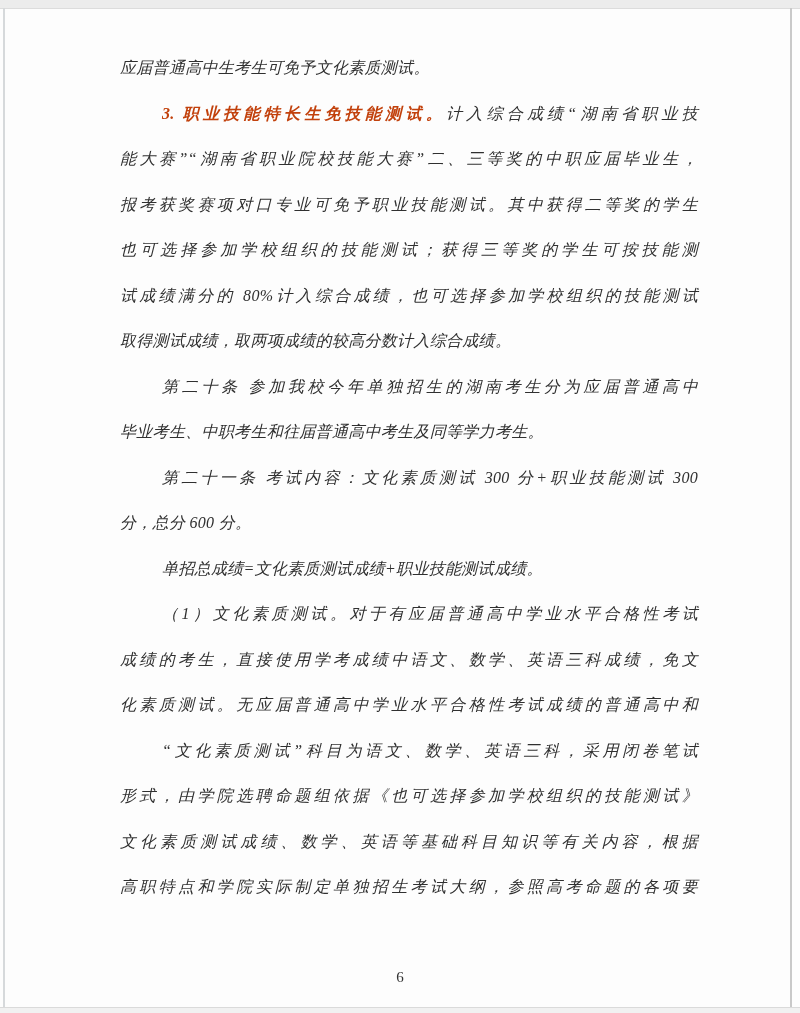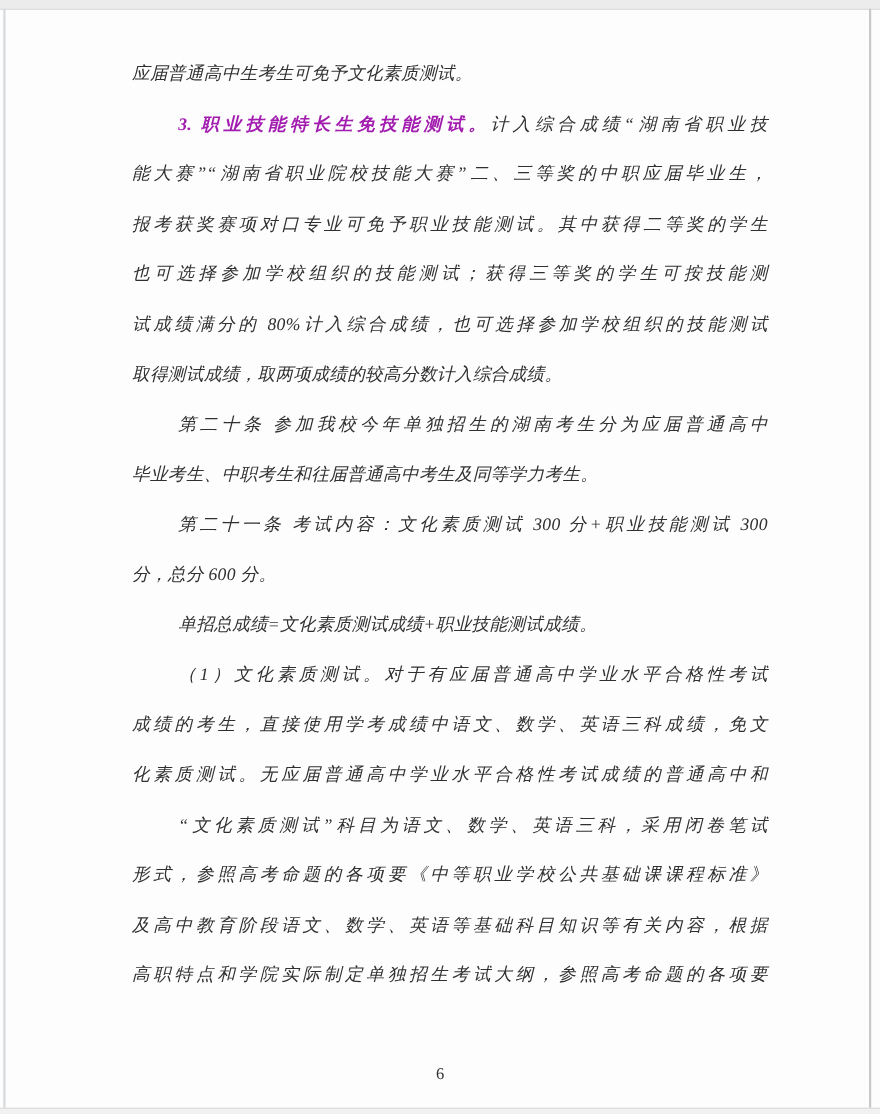--- a/index.html
+++ b/index.html
@@ -40,21 +40,21 @@
     height: 45.5px;
     white-space: nowrap;
     letter-spacing: 0.3px;
     text-align: justify;
     text-justify: inter-character;
     font-style: italic;
   }
   .line.full { text-align-last: justify; white-space: normal; }
   .line.last { text-align-last: left; }
   .line.indent { padding-left: 42px; }
-  .b { font-weight: 700; color: #a21caf; }
+  .b { font-weight: 700; color: #c2410c; }
   .pageno {
     position: absolute;
     left: 0; right: 0;
     top: 969px;
     text-align: center;
     font-size: 15px;
     color: #333333;
     letter-spacing: 0;
   }
 </style>
@@ -77,19 +77,19 @@
     <div class="line last">取得测试成绩，取两项成绩的较高分数计入综合成绩。</div>
     <div class="line indent full">第二十条 参加我校今年单独招生的湖南考生分为应届普通高中</div>
     <div class="line last">毕业考生、中职考生和往届普通高中考生及同等学力考生。</div>
     <div class="line indent full">第二十一条 考试内容：文化素质测试 300 分+职业技能测试 300</div>
     <div class="line last">分，总分 600 分。</div>
     <div class="line indent last">单招总成绩=文化素质测试成绩+职业技能测试成绩。</div>
     <div class="line indent full">（1）文化素质测试。对于有应届普通高中学业水平合格性考试</div>
     <div class="line full">成绩的考生，直接使用学考成绩中语文、数学、英语三科成绩，免文</div>
     <div class="line full">化素质测试。无应届普通高中学业水平合格性考试成绩的普通高中和</div>
     <div class="line indent full">“文化素质测试”科目为语文、数学、英语三科，采用闭卷笔试</div>
-    <div class="line full">形式，参照高考命题的各项要《中等职业学校公共基础课课程标准》</div>
-    <div class="line full">及高中教育阶段语文、数学、英语等基础科目知识等有关内容，根据</div>
+    <div class="line full">形式，由学院选聘命题组依据《也可选择参加学校组织的技能测试》</div>
+    <div class="line full">文化素质测试成绩、数学、英语等基础科目知识等有关内容，根据</div>
     <div class="line full">高职特点和学院实际制定单独招生考试大纲，参照高考命题的各项要</div>
   </div>
 
   <div class="pageno">6</div>
 </div>
 
 </body></html>

